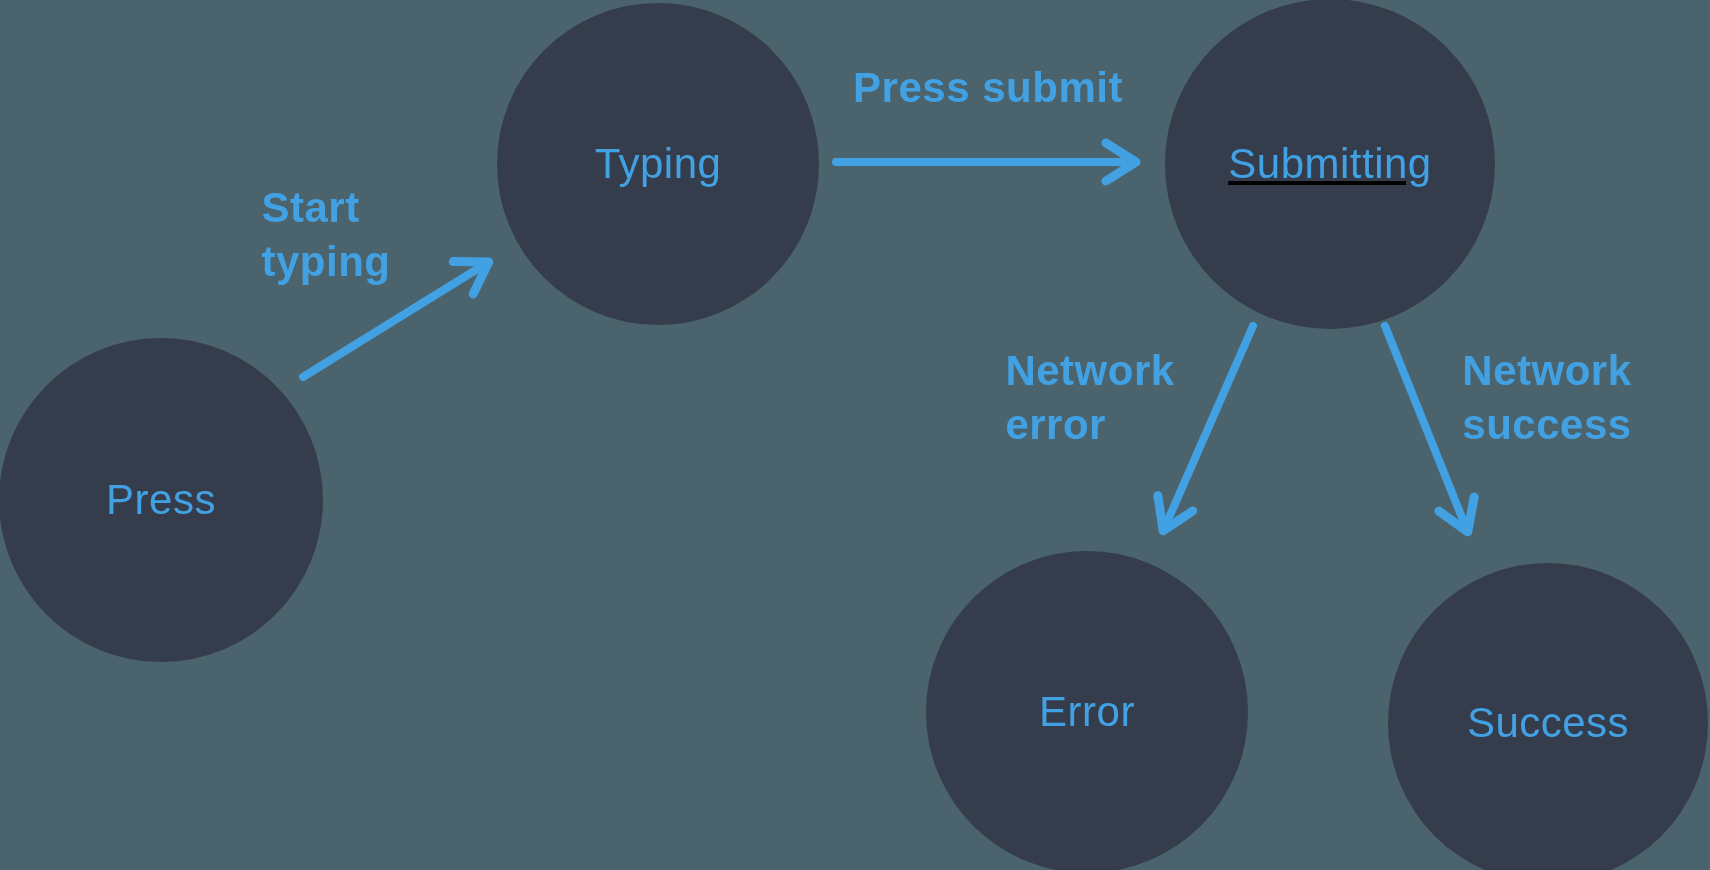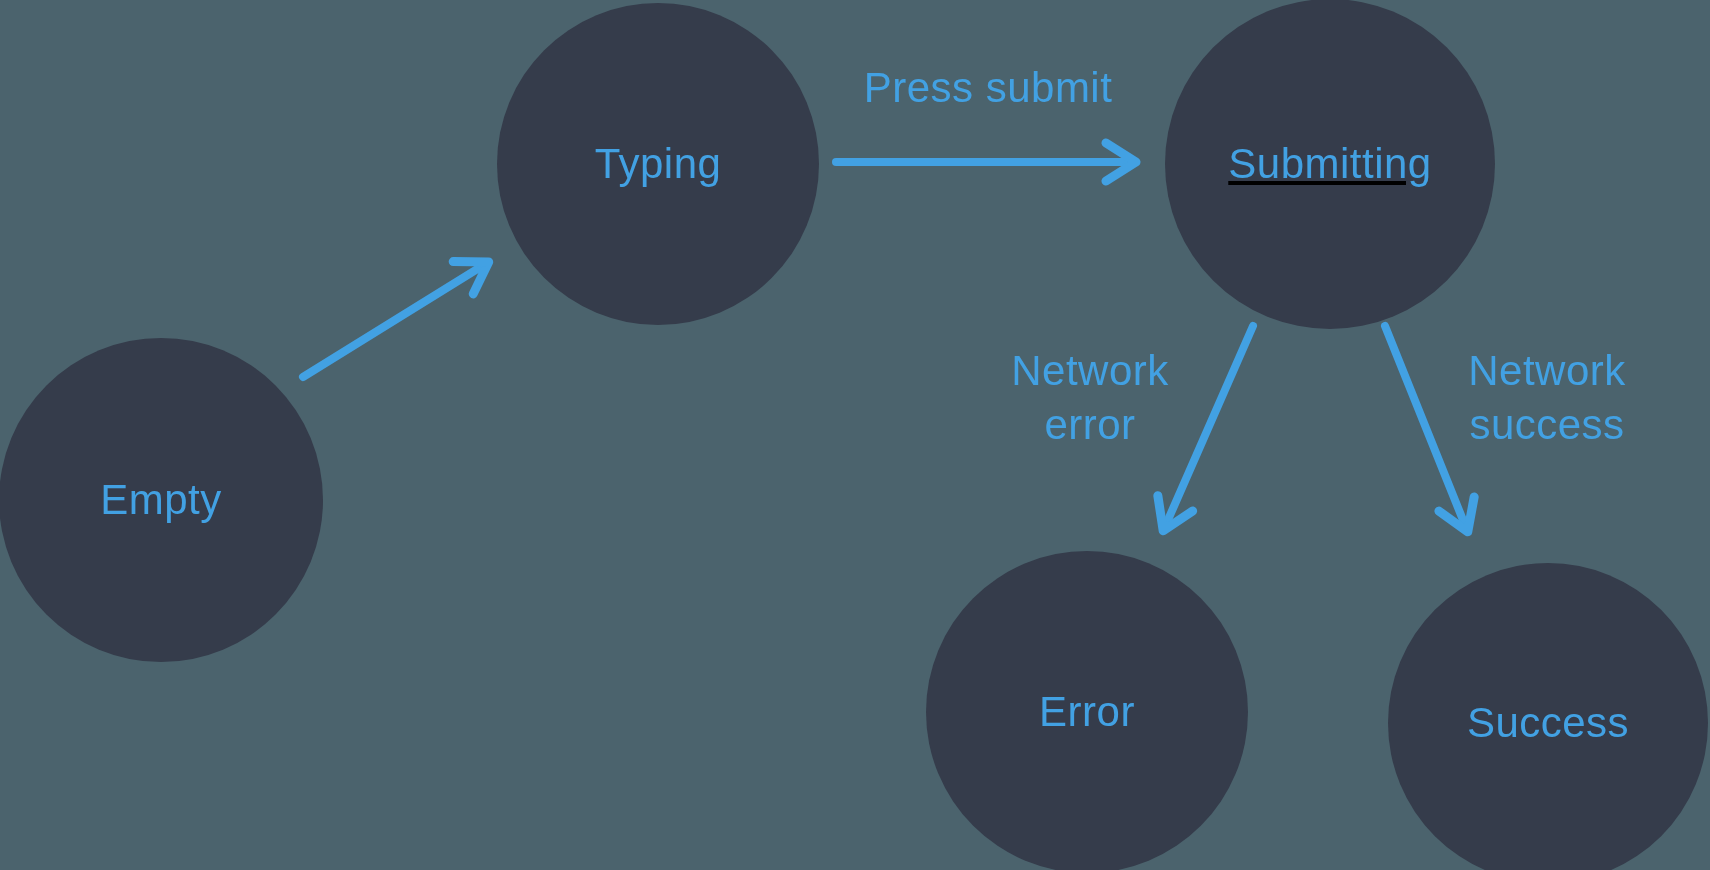--- a/index.html
+++ b/index.html
@@ -37,24 +37,23 @@
     font-size: 42px;
     font-weight: 500;
     letter-spacing: 0.5px;
     white-space: nowrap;
   }
   .edge-label {
     position: absolute;
     transform: translate(-50%, -50%);
     color: var(--accent);
     font-size: 42px;
-    font-weight: 400;
+    font-weight: 700;
     line-height: 54px;
     letter-spacing: 0.5px;
-    text-align: center;
     white-space: pre-line;
   }
   svg.edges {
     position: absolute;
     left: 0;
     top: 0;
     width: 1710px;
     height: 870px;
     display: block;
   }
@@ -74,39 +73,41 @@
         <path class="edge-stroke" d="M8 5 L38 24 L8 43" stroke-width="9" stroke-linecap="round" stroke-linejoin="round"></path>
       </marker>
     </defs>
     <line class="edge-stroke" x1="303" y1="377" x2="487" y2="263" stroke-width="8" stroke-linecap="round" marker-end="url(#arrowhead)"></line>
     <line class="edge-stroke" x1="836" y1="162" x2="1134" y2="162" stroke-width="8" stroke-linecap="round" marker-end="url(#arrowhead)"></line>
     <line class="edge-stroke" x1="1253" y1="326" x2="1164" y2="529" stroke-width="8" stroke-linecap="round" marker-end="url(#arrowhead)"></line>
     <line class="edge-stroke" x1="1385" y1="326" x2="1467" y2="530" stroke-width="8" stroke-linecap="round" marker-end="url(#arrowhead)"></line>
   </svg>
 
   <div class="node" style="left:-1px; top:338px; width:324px; height:324px;">
-    <span class="node-label">Empty</span>
+    <span class="node-label">Press</span>
   </div>
 
   <div class="node" style="left:497px; top:3px; width:322px; height:322px;">
     <span class="node-label">Typing</span>
   </div>
 
   <div class="node" style="left:1165px; top:-1px; width:330px; height:330px;text-decoration:underline;">
     <span class="node-label">Submitting</span>
   </div>
 
   <div class="node" style="left:926px; top:551px; width:322px; height:322px;">
     <span class="node-label">Error</span>
   </div>
 
   <div class="node" style="left:1388px; top:563px; width:320px; height:320px;">
     <span class="node-label">Success</span>
   </div>
 
+  <div class="edge-label" style="left:326px; top:235px;">Start
+typing</div>
 
   <div class="edge-label" style="left:988px; top:88px;">Press submit</div>
 
   <div class="edge-label" style="left:1090px; top:398px;">Network
 error</div>
 
   <div class="edge-label" style="left:1547px; top:398px;">Network
 success</div>
 
 </div>

